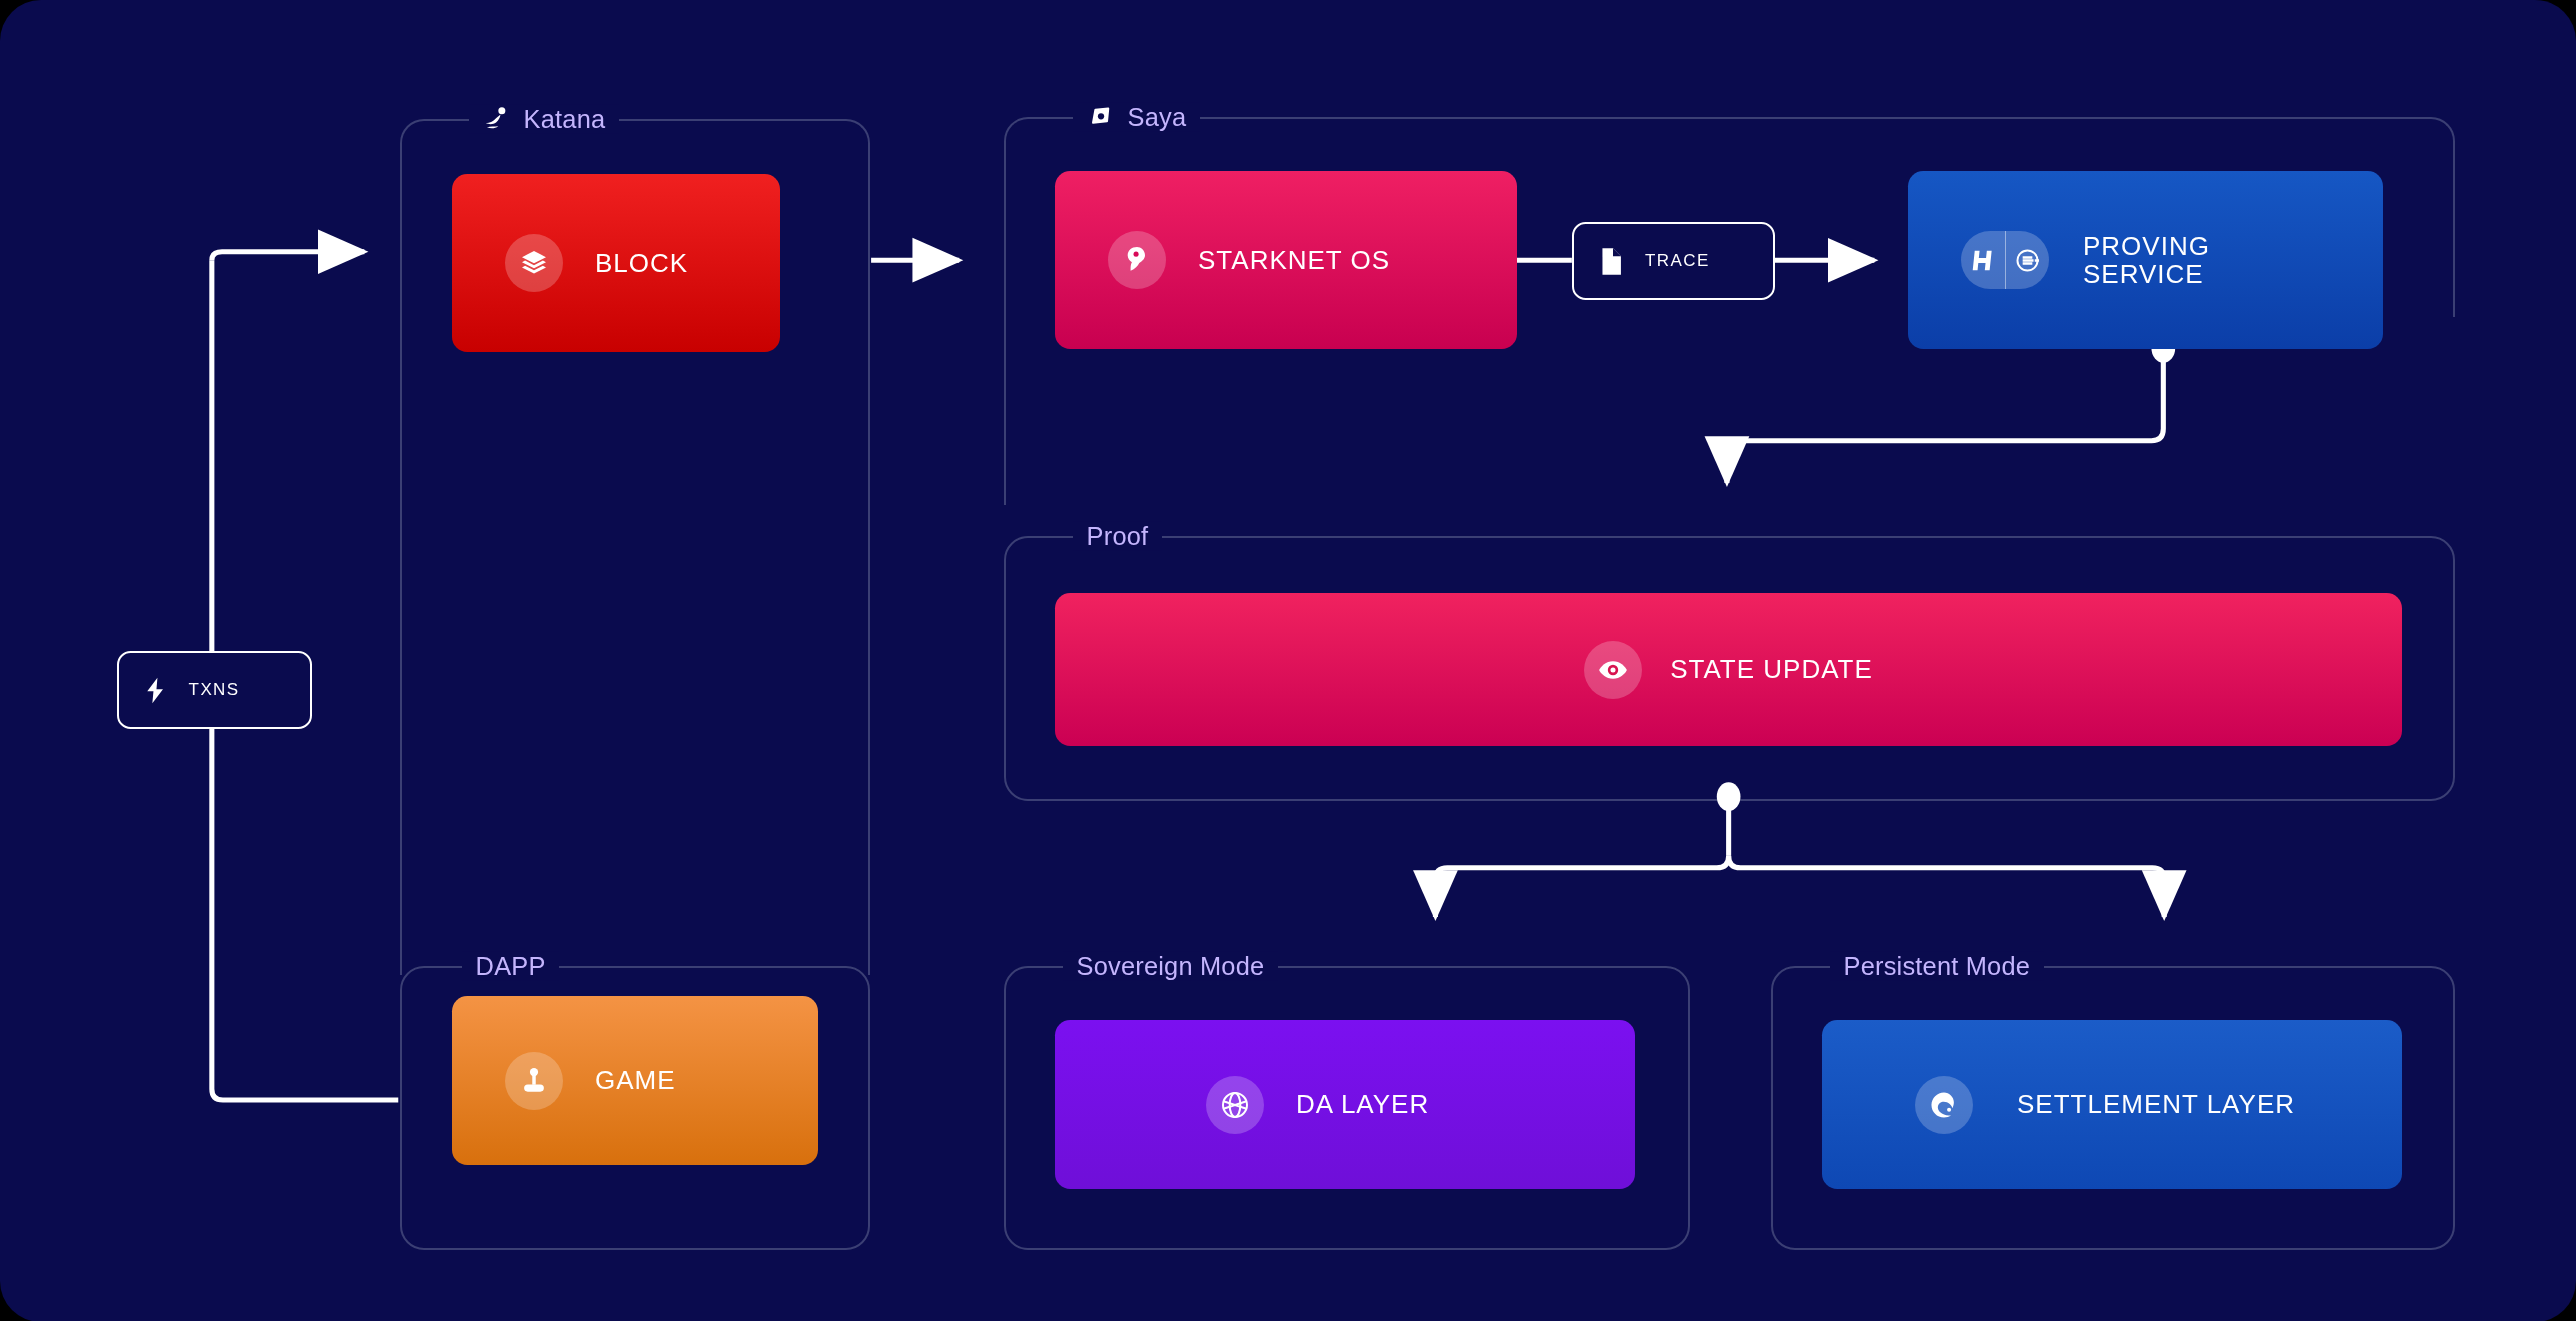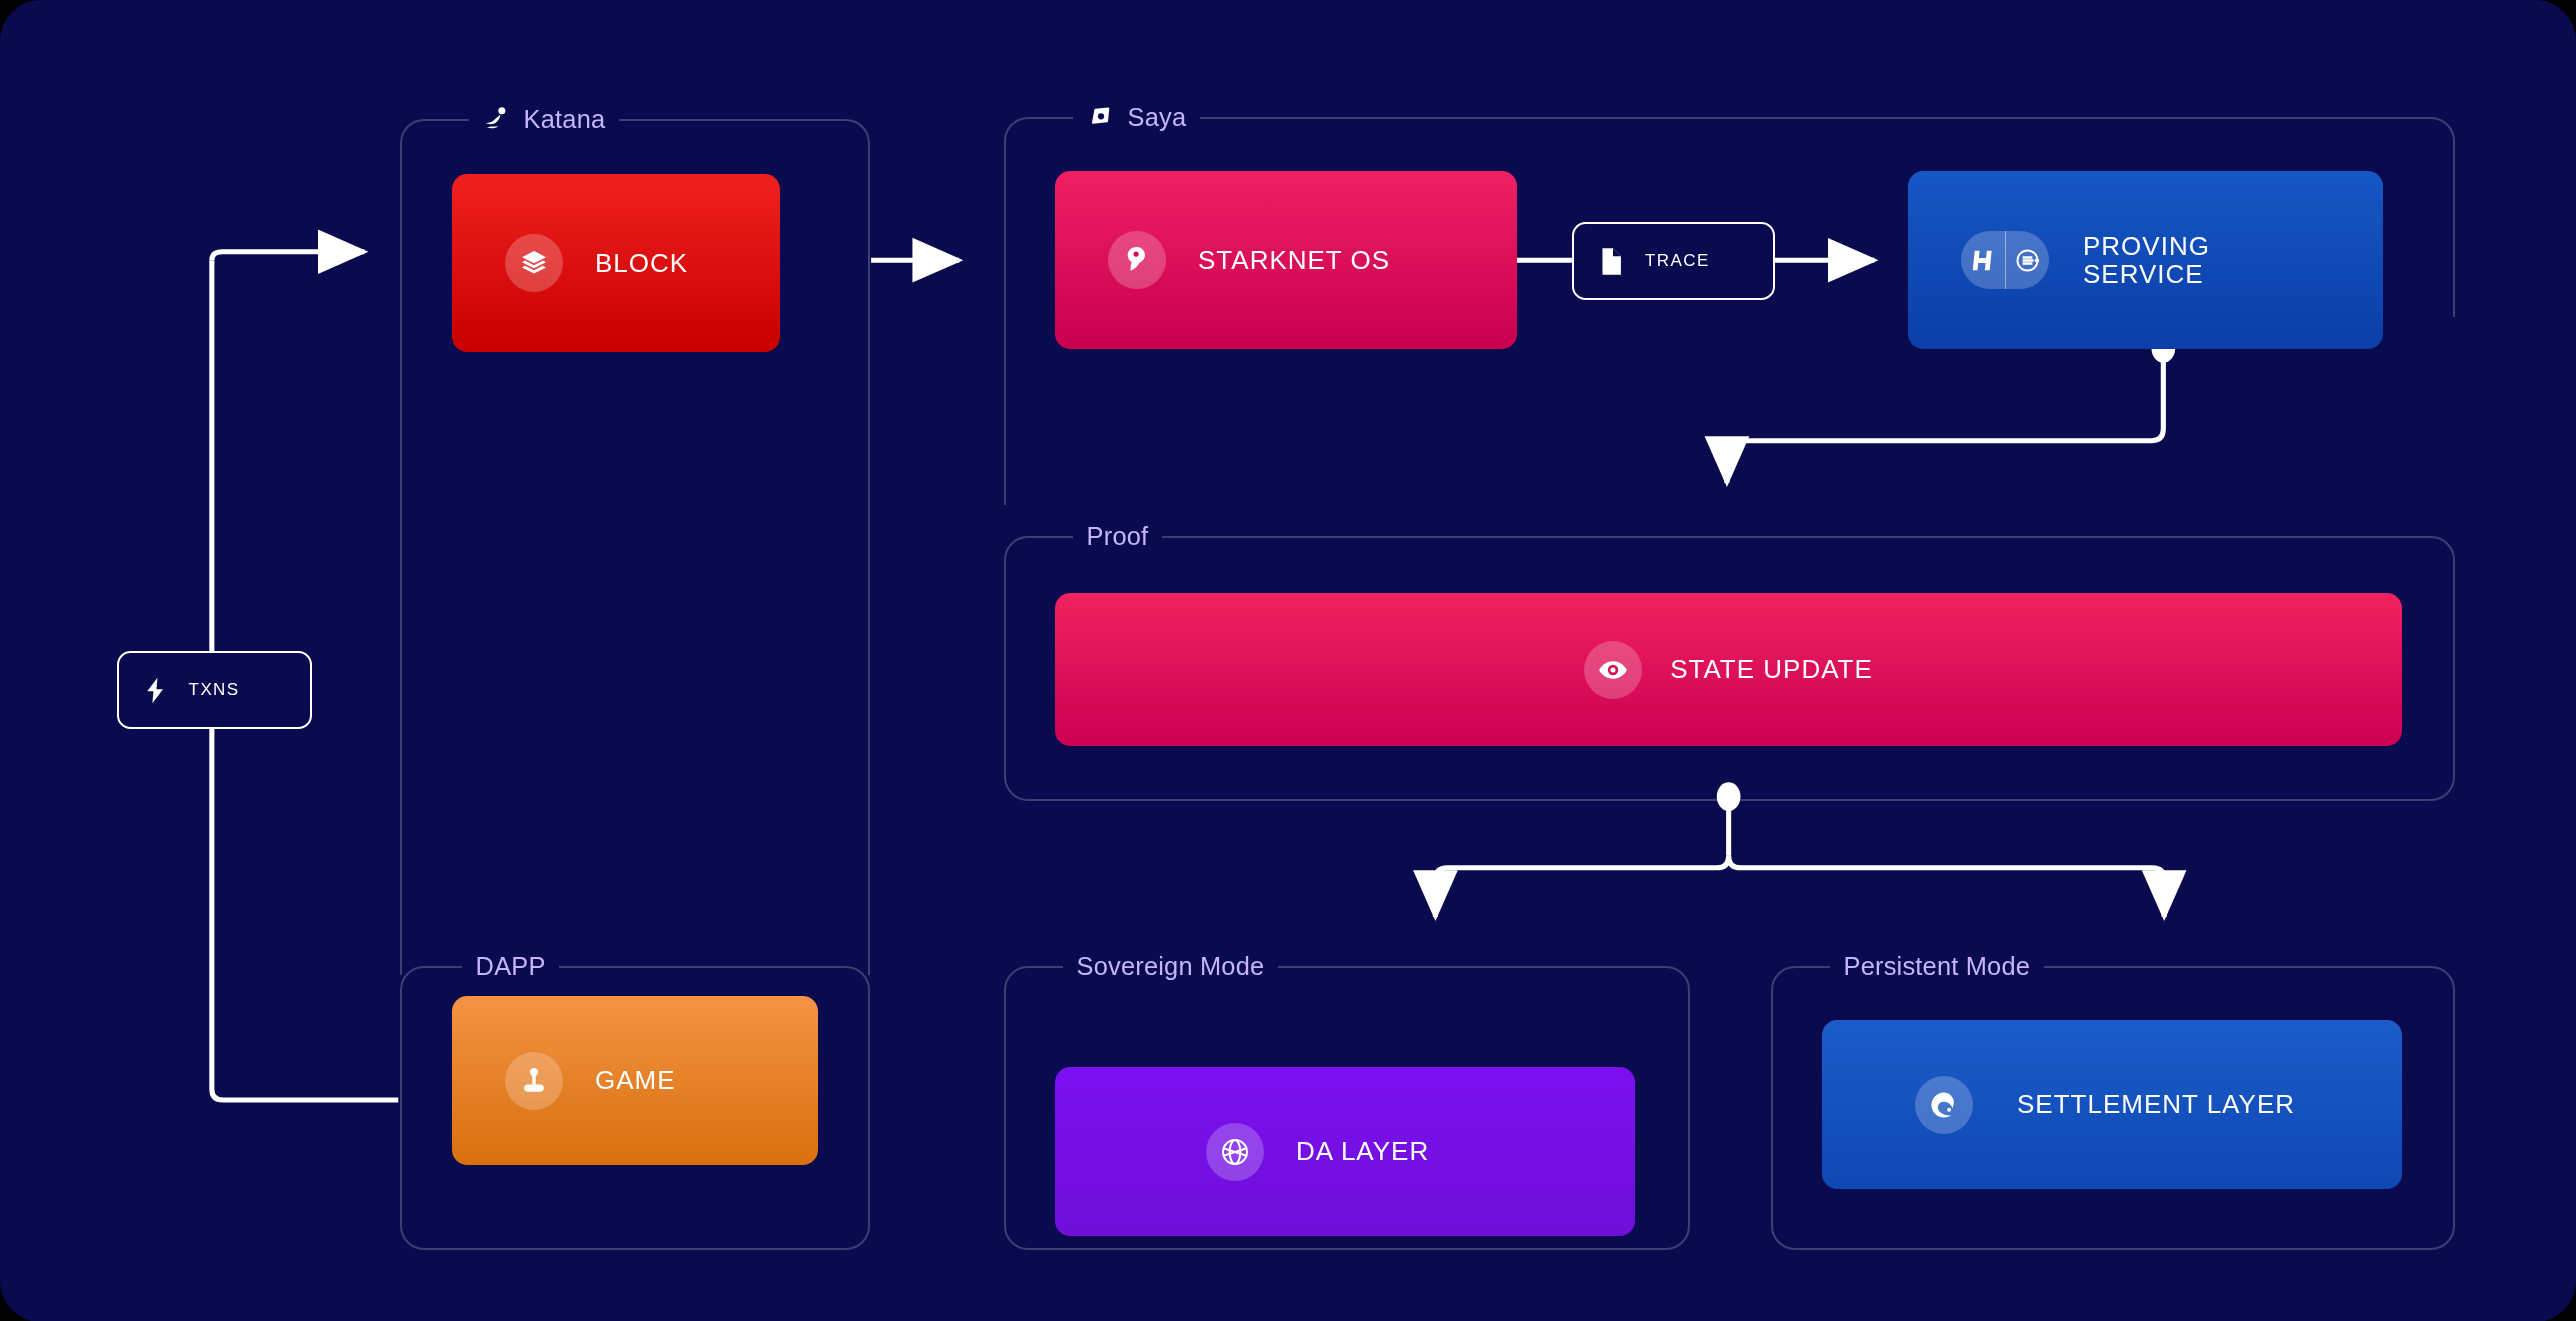--- a/index.html
+++ b/index.html
@@ -35,21 +35,21 @@
 
   
   #wires{position:absolute;left:0;top:0;width:2576px;height:1322px;
          z-index:2;pointer-events:none;}
 
   .bg-katana{background:linear-gradient(180deg,#f02020 0%,#c80000 100%);}
   .bg-starknet{background:linear-gradient(180deg,#ef1f63 0%,#c80050 100%);}
   .bg-proving{background:linear-gradient(180deg,#1657c4 0%,#0b3ea8 100%);}
   .bg-state{background:linear-gradient(180deg,#f0225f 0%,#cb0053 100%);}
   .bg-game{background:linear-gradient(180deg,#f49344 0%,#d8700d 100%);}
-  .bg-da{background:linear-gradient(180deg,#7b10f0 0%,#6f0fd8 100%);margin-top:47px;}
+  .bg-da{background:linear-gradient(180deg,#7b10f0 0%,#6f0fd8 100%);}
   .bg-settle{background:linear-gradient(180deg,#1b5cc8 0%,#0e48b4 100%);}
 </style>
 </head>
 <body>
 
 <div id="canvas">
 
   <svg id="wires" viewBox="0 0 3040 1560">
     <defs>
       <marker id="ah" markerWidth="12" markerHeight="12" refX="9.2" refY="5" orient="auto" markerUnits="strokeWidth">

